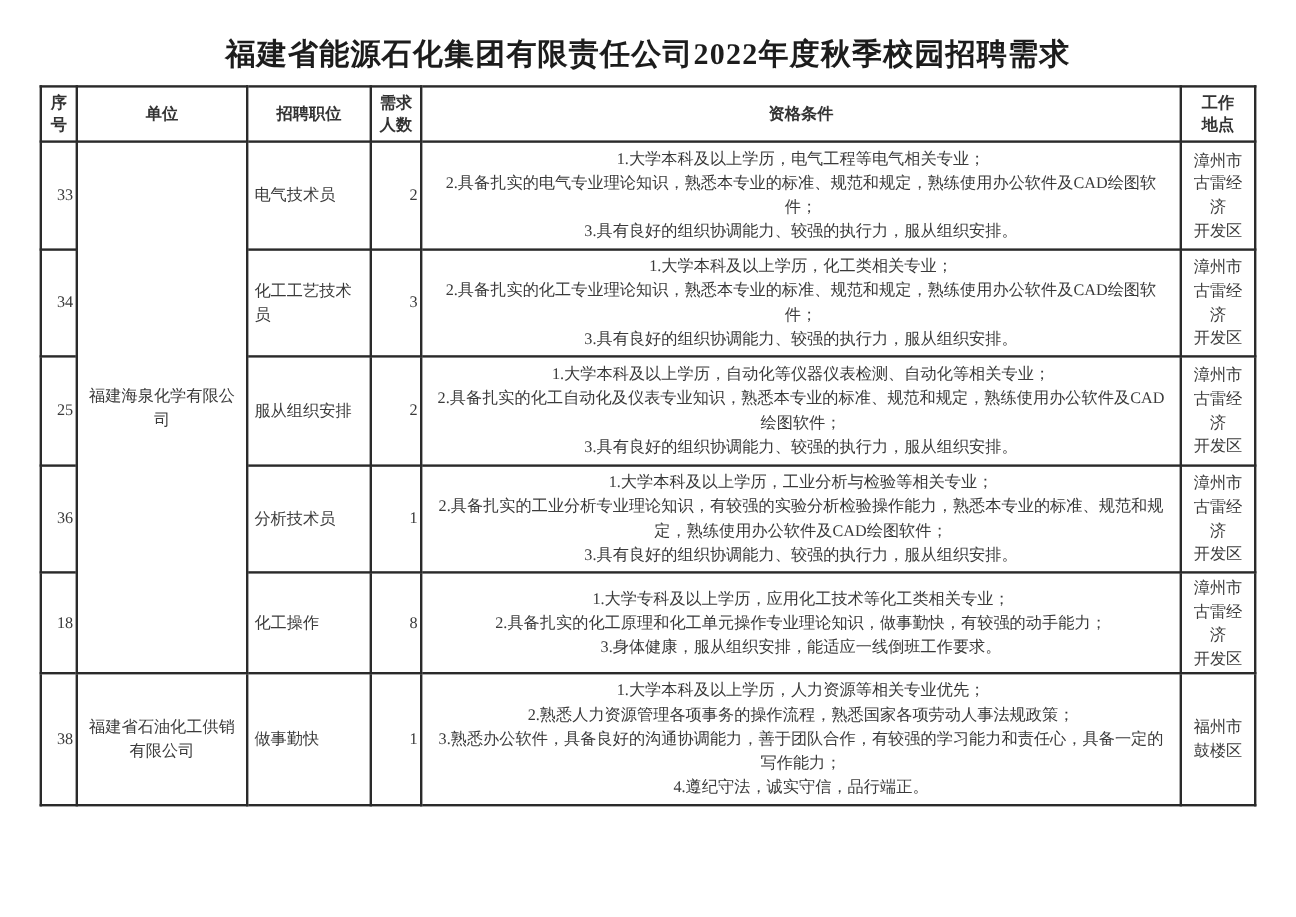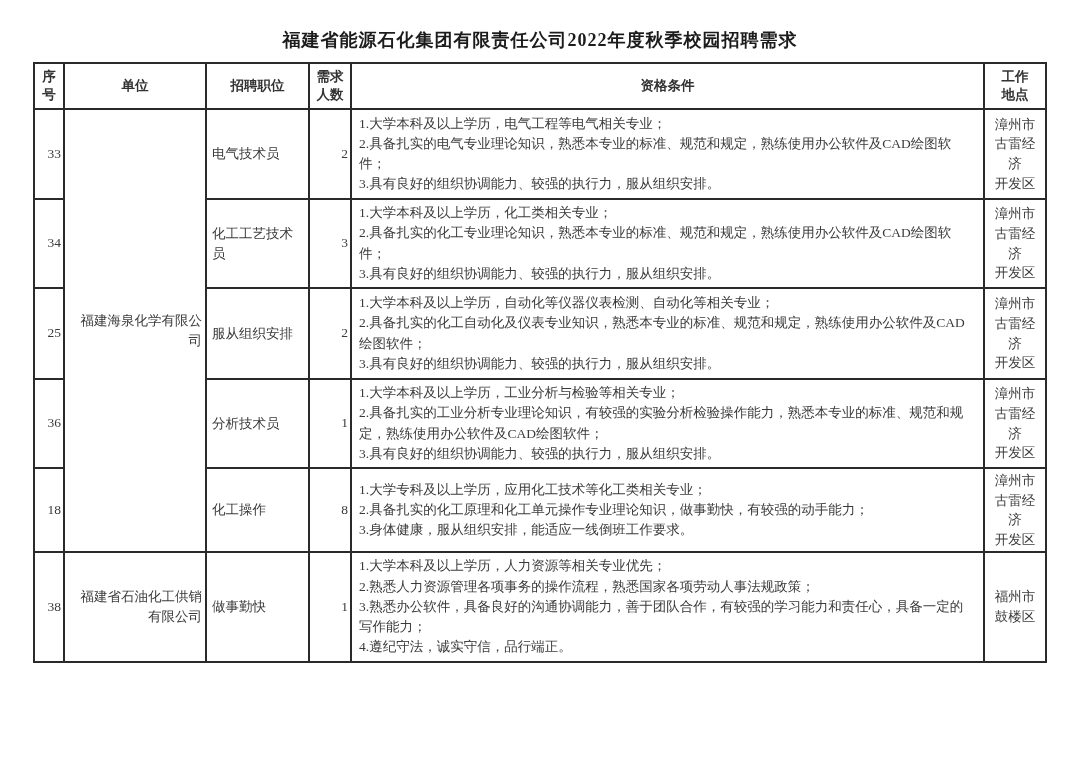--- a/index.html
+++ b/index.html
@@ -11,21 +11,21 @@
     color: #3a3a3a;
     overflow: hidden;
   }
   .page {
     width: 1080px;
     height: 764px;
     padding-top: 28px;
   }
   .doc-title {
     text-align: center;
-    font-size: 18px;
+    font-size: 25px;
     font-weight: 800;
     color: #1c1c1c;
     letter-spacing: 1px;
     margin-bottom: 10px;
     font-family: "Liberation Serif", "DejaVu Serif", serif;
   }
   table.recruit {
     width: 1012px;
     margin: 0 auto;
     border-collapse: collapse;
@@ -47,24 +47,24 @@
     color: #333333;
   }
   tr.header-row { height: 46px; }
   tr.row-33 { height: 90px; }
   tr.row-34 { height: 84px; }
   tr.row-35 { height: 91px; }
   tr.row-36 { height: 88px; }
   tr.row-37 { height: 83px; }
   tr.row-38 { height: 104px; }
   td.c-no, td.c-count { text-align: right; padding: 2px; }
-  td.c-unit { text-align: right; padding: 4px 3px; line-height: 1.45; margin-left: 16px; }
+  td.c-unit { text-align: center; padding: 4px 3px; line-height: 1.45; margin-left: 16px; }
   td.c-pos { text-align: left; padding: 2px 9px 2px 5px; line-height: 1.45; margin-left: 12px; }
   td.c-qual {
-    text-align: left;
+    text-align: center;
     padding: 3px 7px;
     white-space: pre-line;
   }
   td.c-loc {
     text-align: center;
     white-space: pre-line;
     padding: 2px 7px;
     line-height: 1.45;
   }
 </style>

